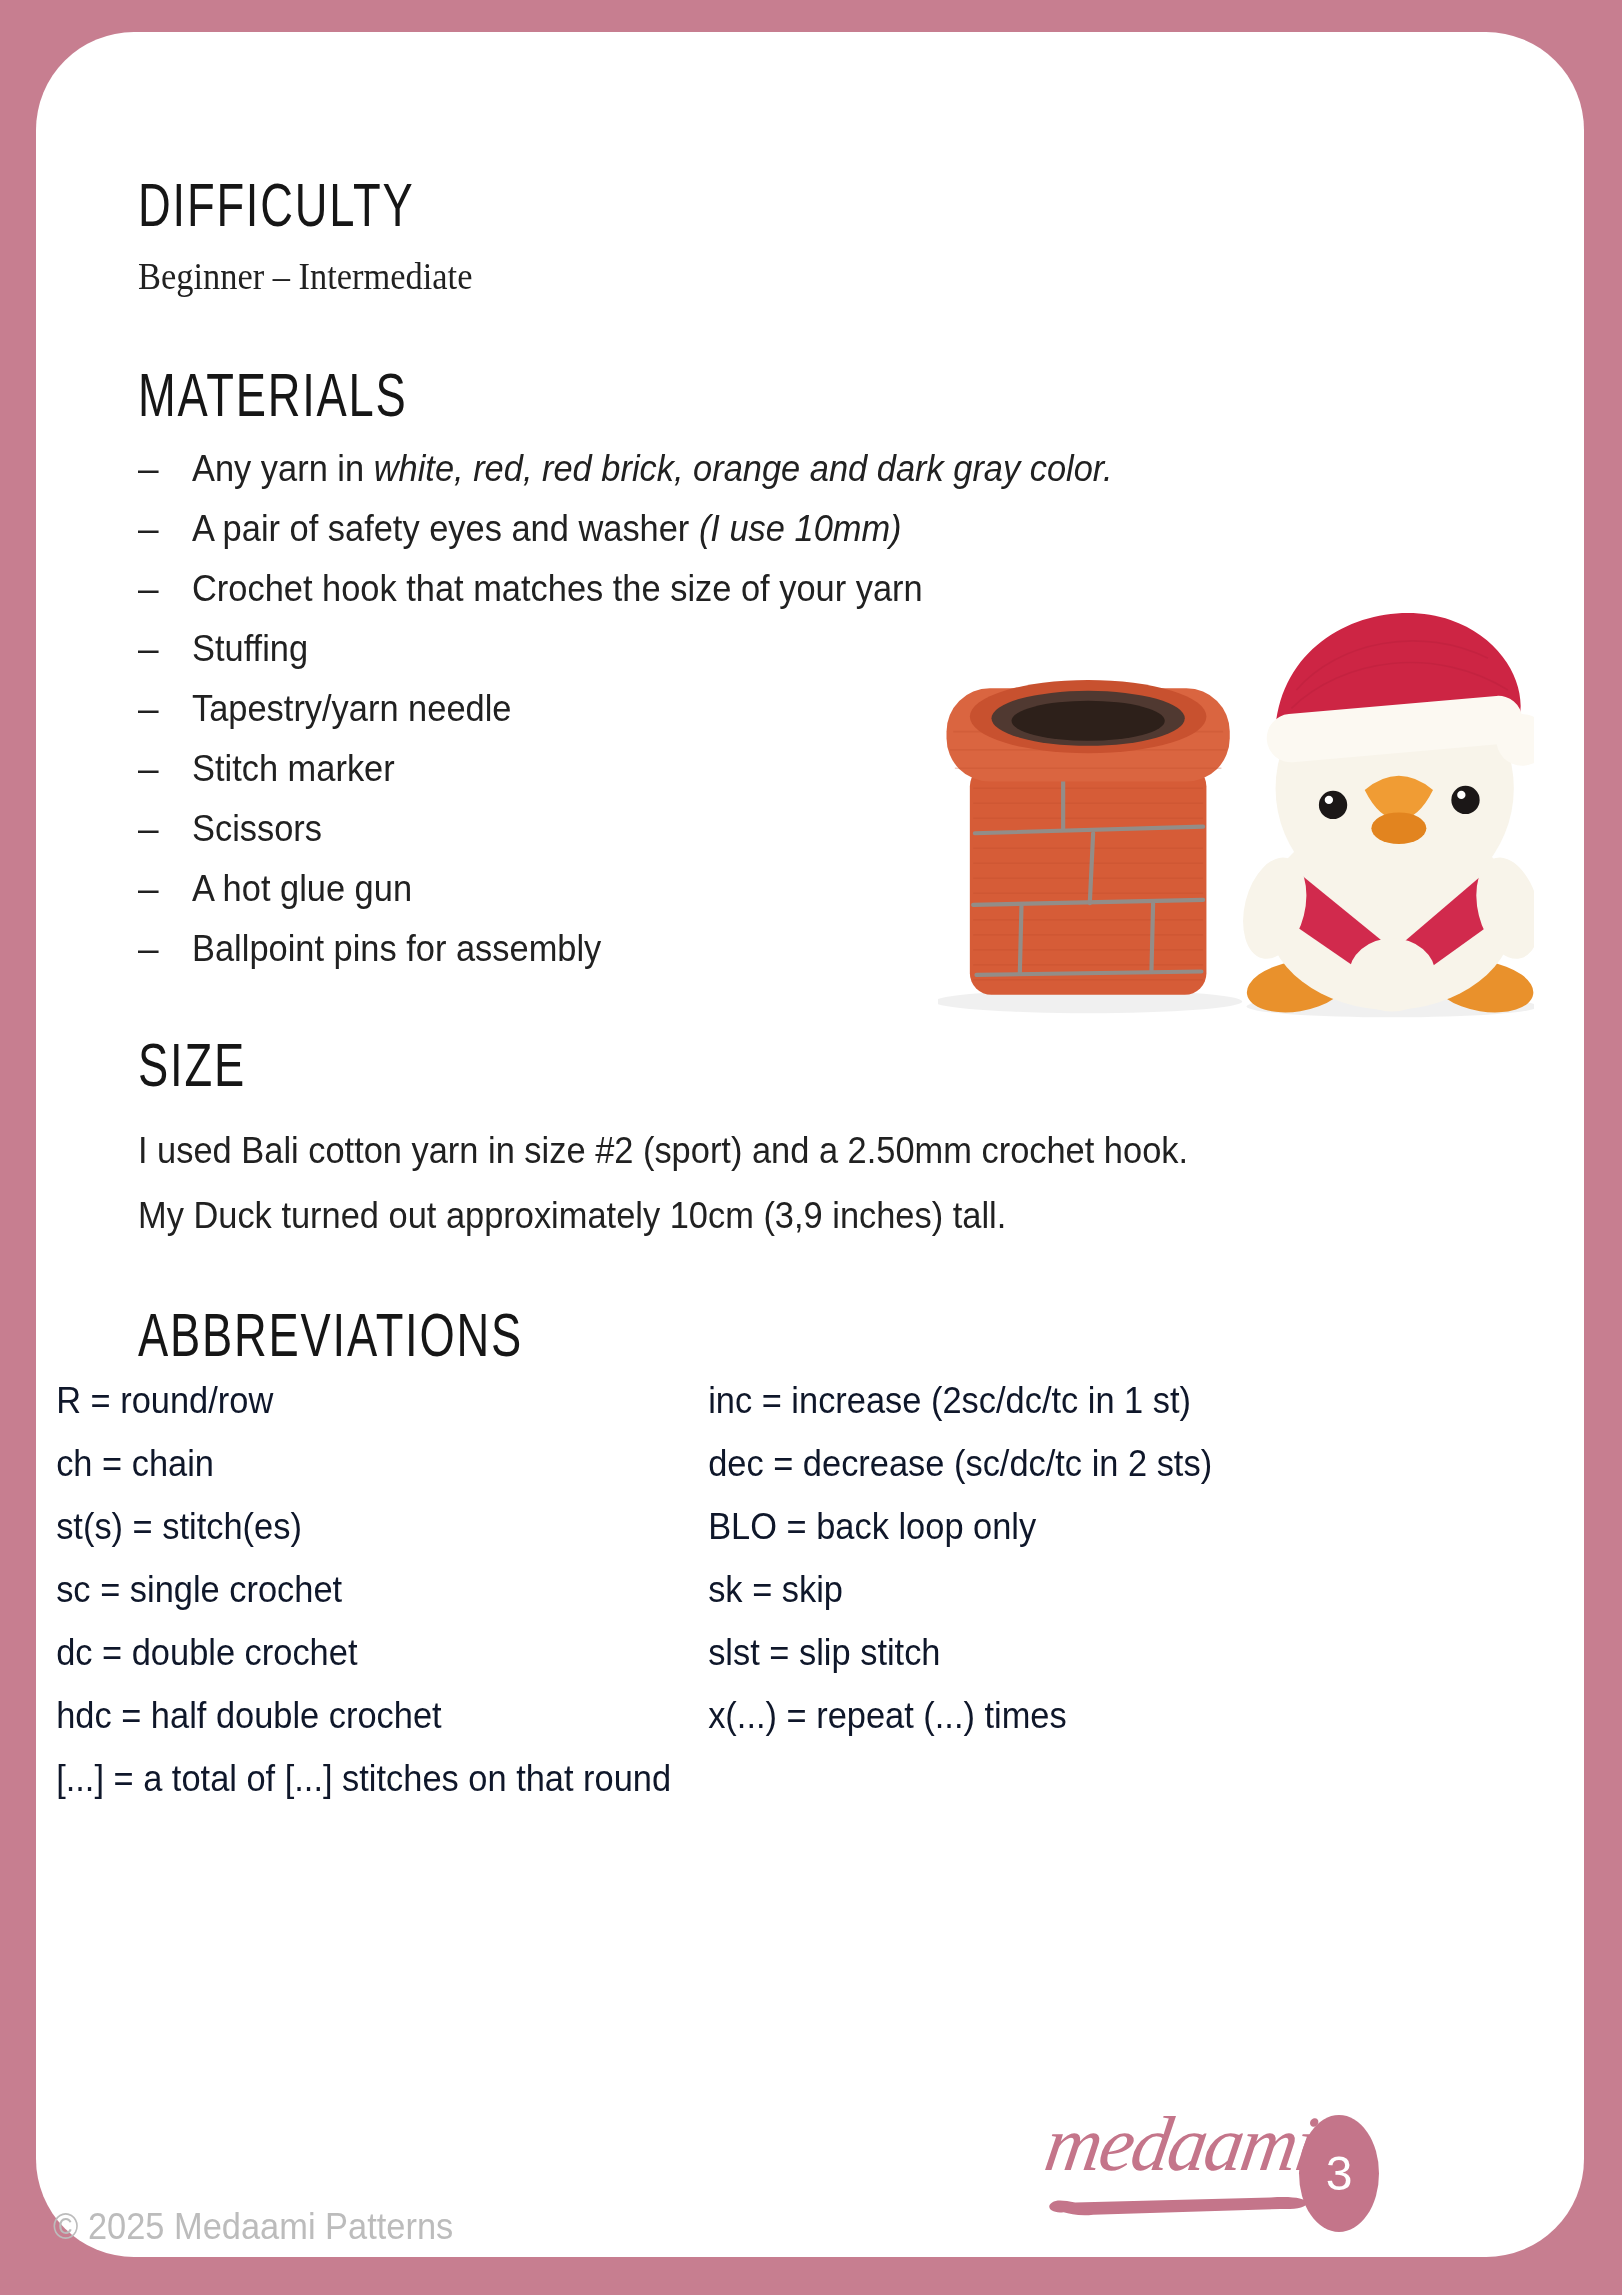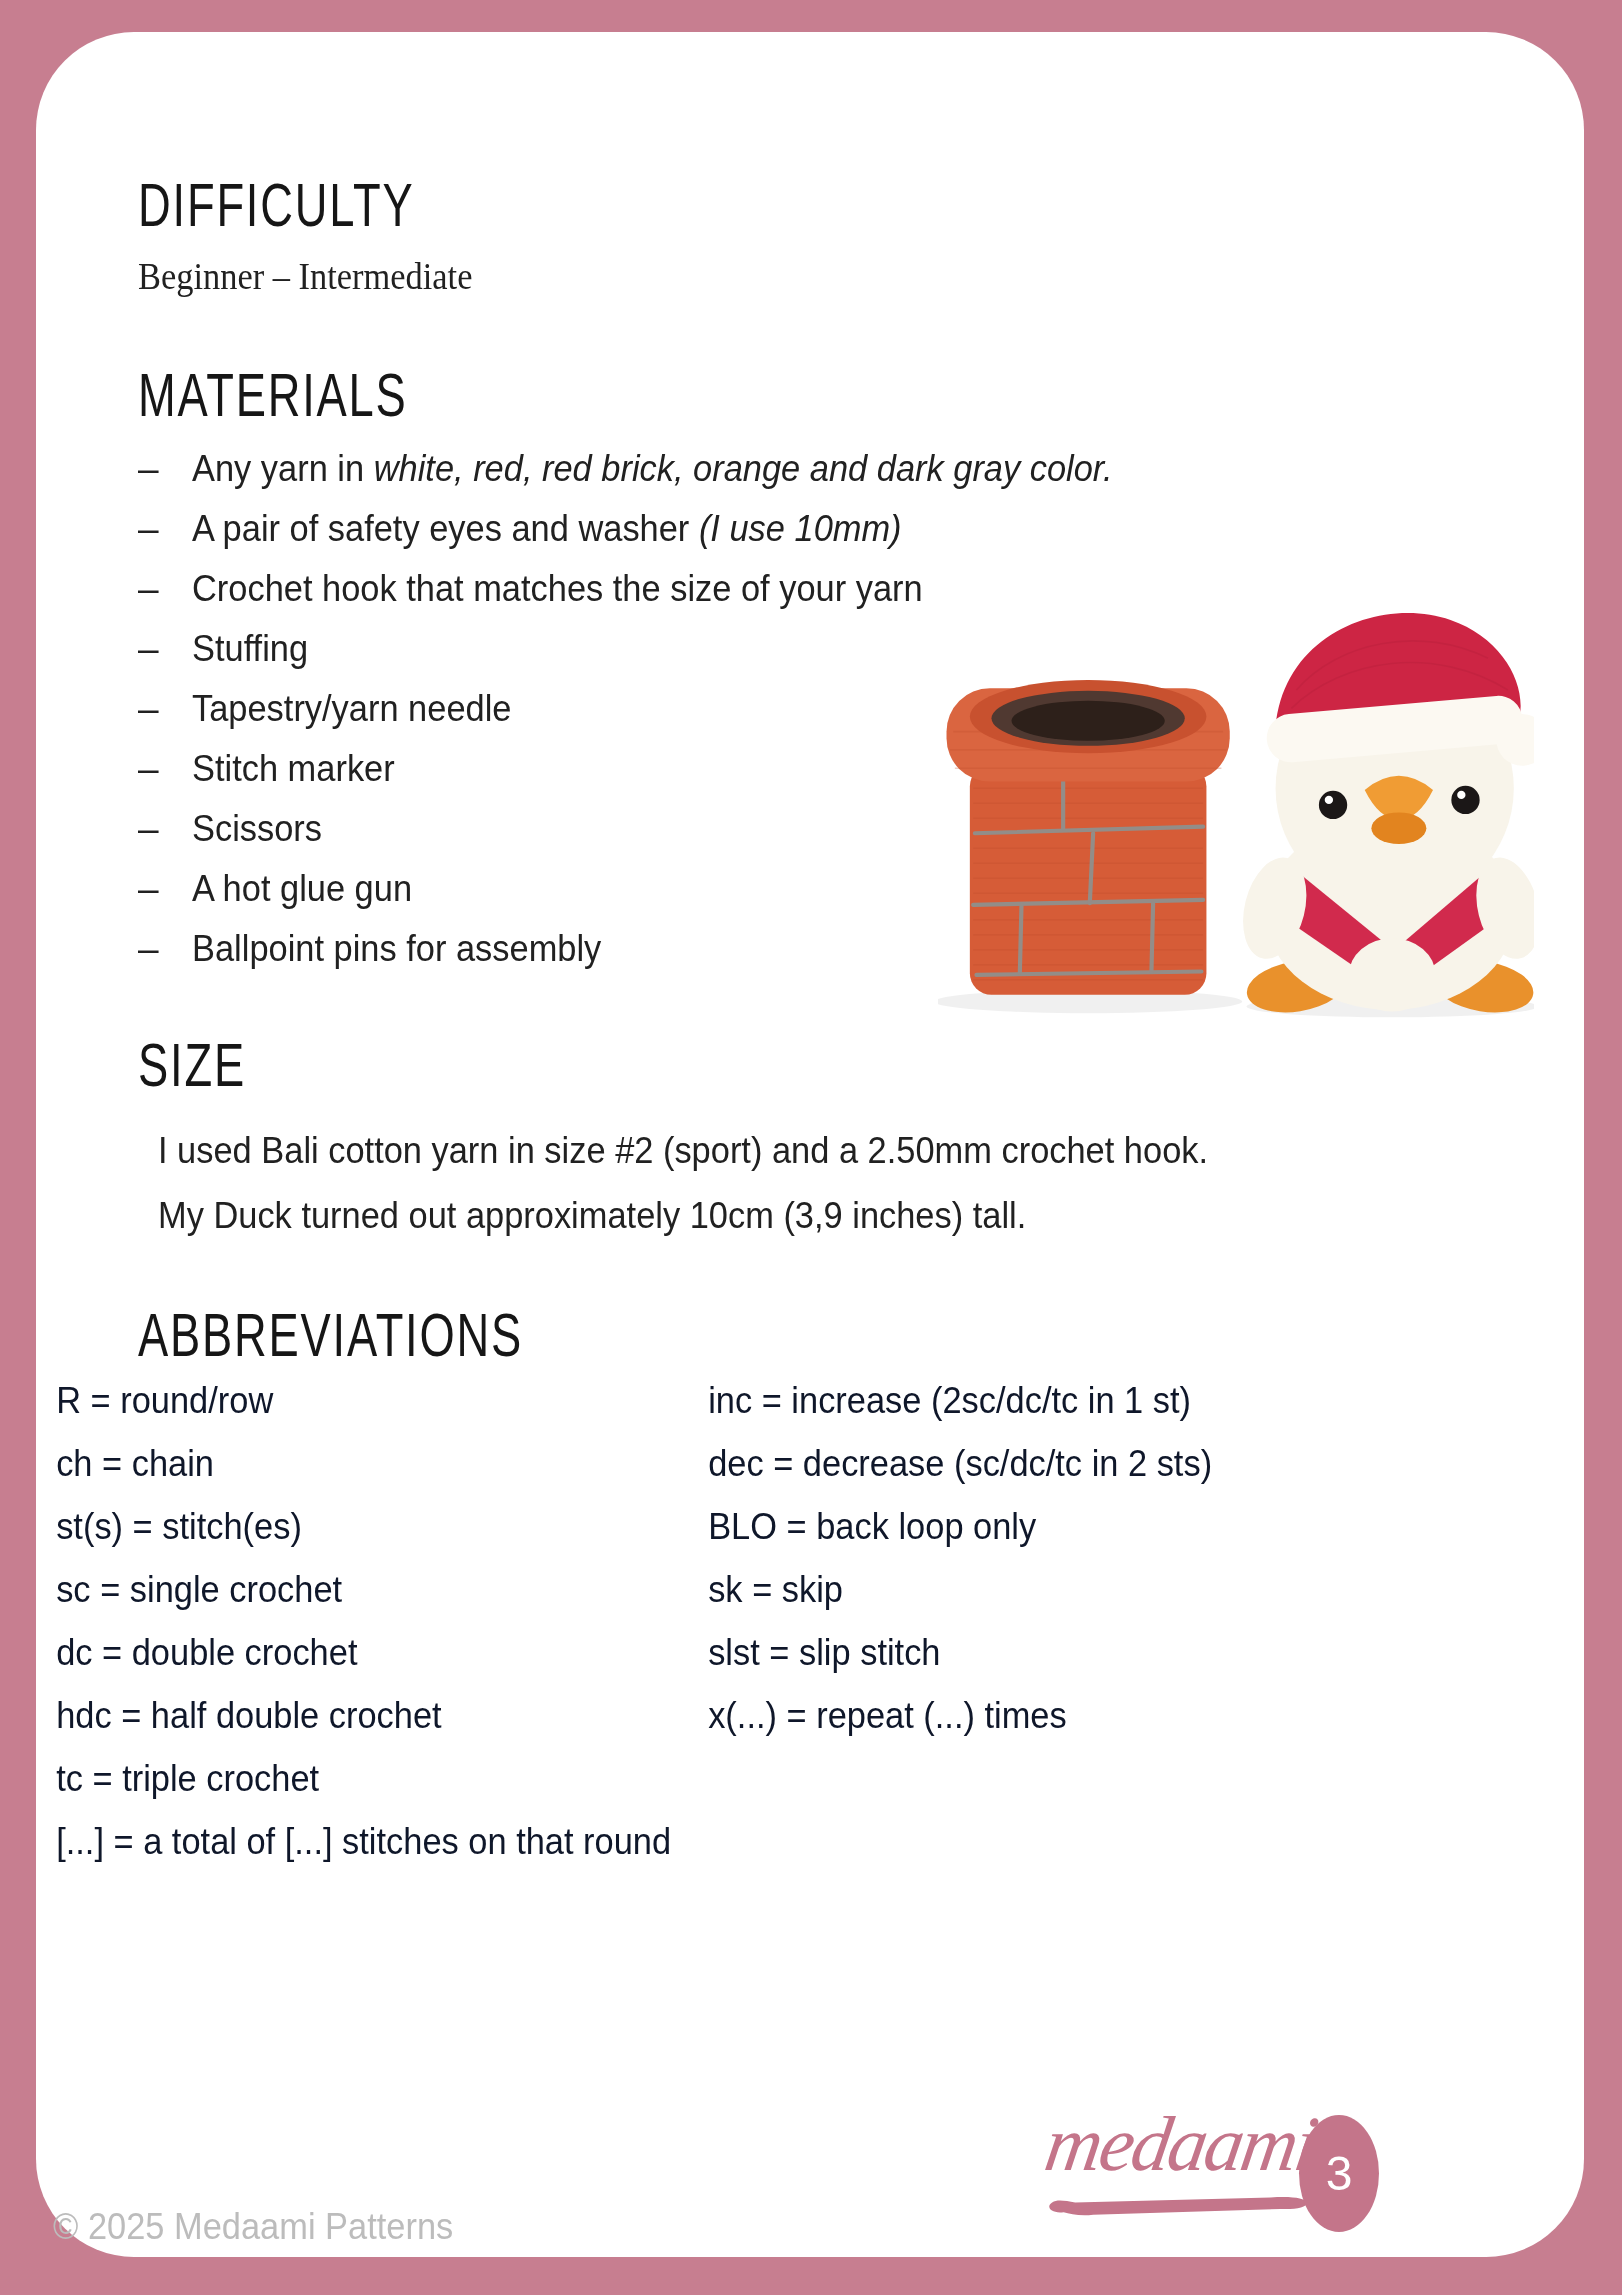--- a/index.html
+++ b/index.html
@@ -183,34 +183,33 @@
       <circle cx="469" cy="282" r="5" fill="#ffffff"></circle>
       <circle cx="628" cy="276" r="5" fill="#ffffff"></circle>
 
       <path d="M512,270 Q553,236 594,270 Q576,306 553,305 Q530,306 512,270 Z" fill="#f09c34"></path>
       <ellipse cx="553" cy="316" rx="33" ry="19" fill="#e2841f"></ellipse>
     </g>
   </svg>
 </div>
 
 <div class="abs h" style="left:138px;top:1034px;">SIZE</div>
-<div class="abs size-p" style="left:138px;top:1118px;margin-left:20px;" id="size-lines">
+<div class="abs size-p" style="left:138px;top:1118px;" id="size-lines">
     <span class="ln">I used Bali cotton yarn in size #2 (sport) and a 2.50mm crochet hook.</span>
     <span class="ln">My Duck turned out approximately 10cm (3,9 inches) tall.</span>
   </div>
 
 <div class="abs h" style="left:138px;top:1304px;">ABBREVIATIONS</div>
 <div class="abs abbr-col" style="left:138px;top:1369px;" id="abbr-left">
     <div class="abbr-row"><span class="abbr-inner">R = round/row</span></div>
     <div class="abbr-row"><span class="abbr-inner">ch = chain</span></div>
     <div class="abbr-row"><span class="abbr-inner">st(s) = stitch(es)</span></div>
     <div class="abbr-row"><span class="abbr-inner">sc = single crochet</span></div>
     <div class="abbr-row"><span class="abbr-inner">dc = double crochet</span></div>
     <div class="abbr-row"><span class="abbr-inner">hdc = half double crochet</span></div>
-    <div class="abbr-row"><span class="abbr-inner">tc = triple crochet</span></div>
     <div class="abbr-row"><span class="abbr-inner">[...] = a total of [...] stitches on that round</span></div>
   </div>
 <div class="abs abbr-col" style="left:790px;top:1369px;" id="abbr-right">
     <div class="abbr-row"><span class="abbr-inner-r">inc = increase (2sc/dc/tc in 1 st)</span></div>
     <div class="abbr-row"><span class="abbr-inner-r">dec = decrease (sc/dc/tc in 2 sts)</span></div>
     <div class="abbr-row"><span class="abbr-inner-r">BLO = back loop only</span></div>
     <div class="abbr-row"><span class="abbr-inner-r">sk = skip</span></div>
     <div class="abbr-row"><span class="abbr-inner-r">slst = slip stitch</span></div>
     <div class="abbr-row"><span class="abbr-inner-r">x(...) = repeat (...) times</span></div>
   </div>

